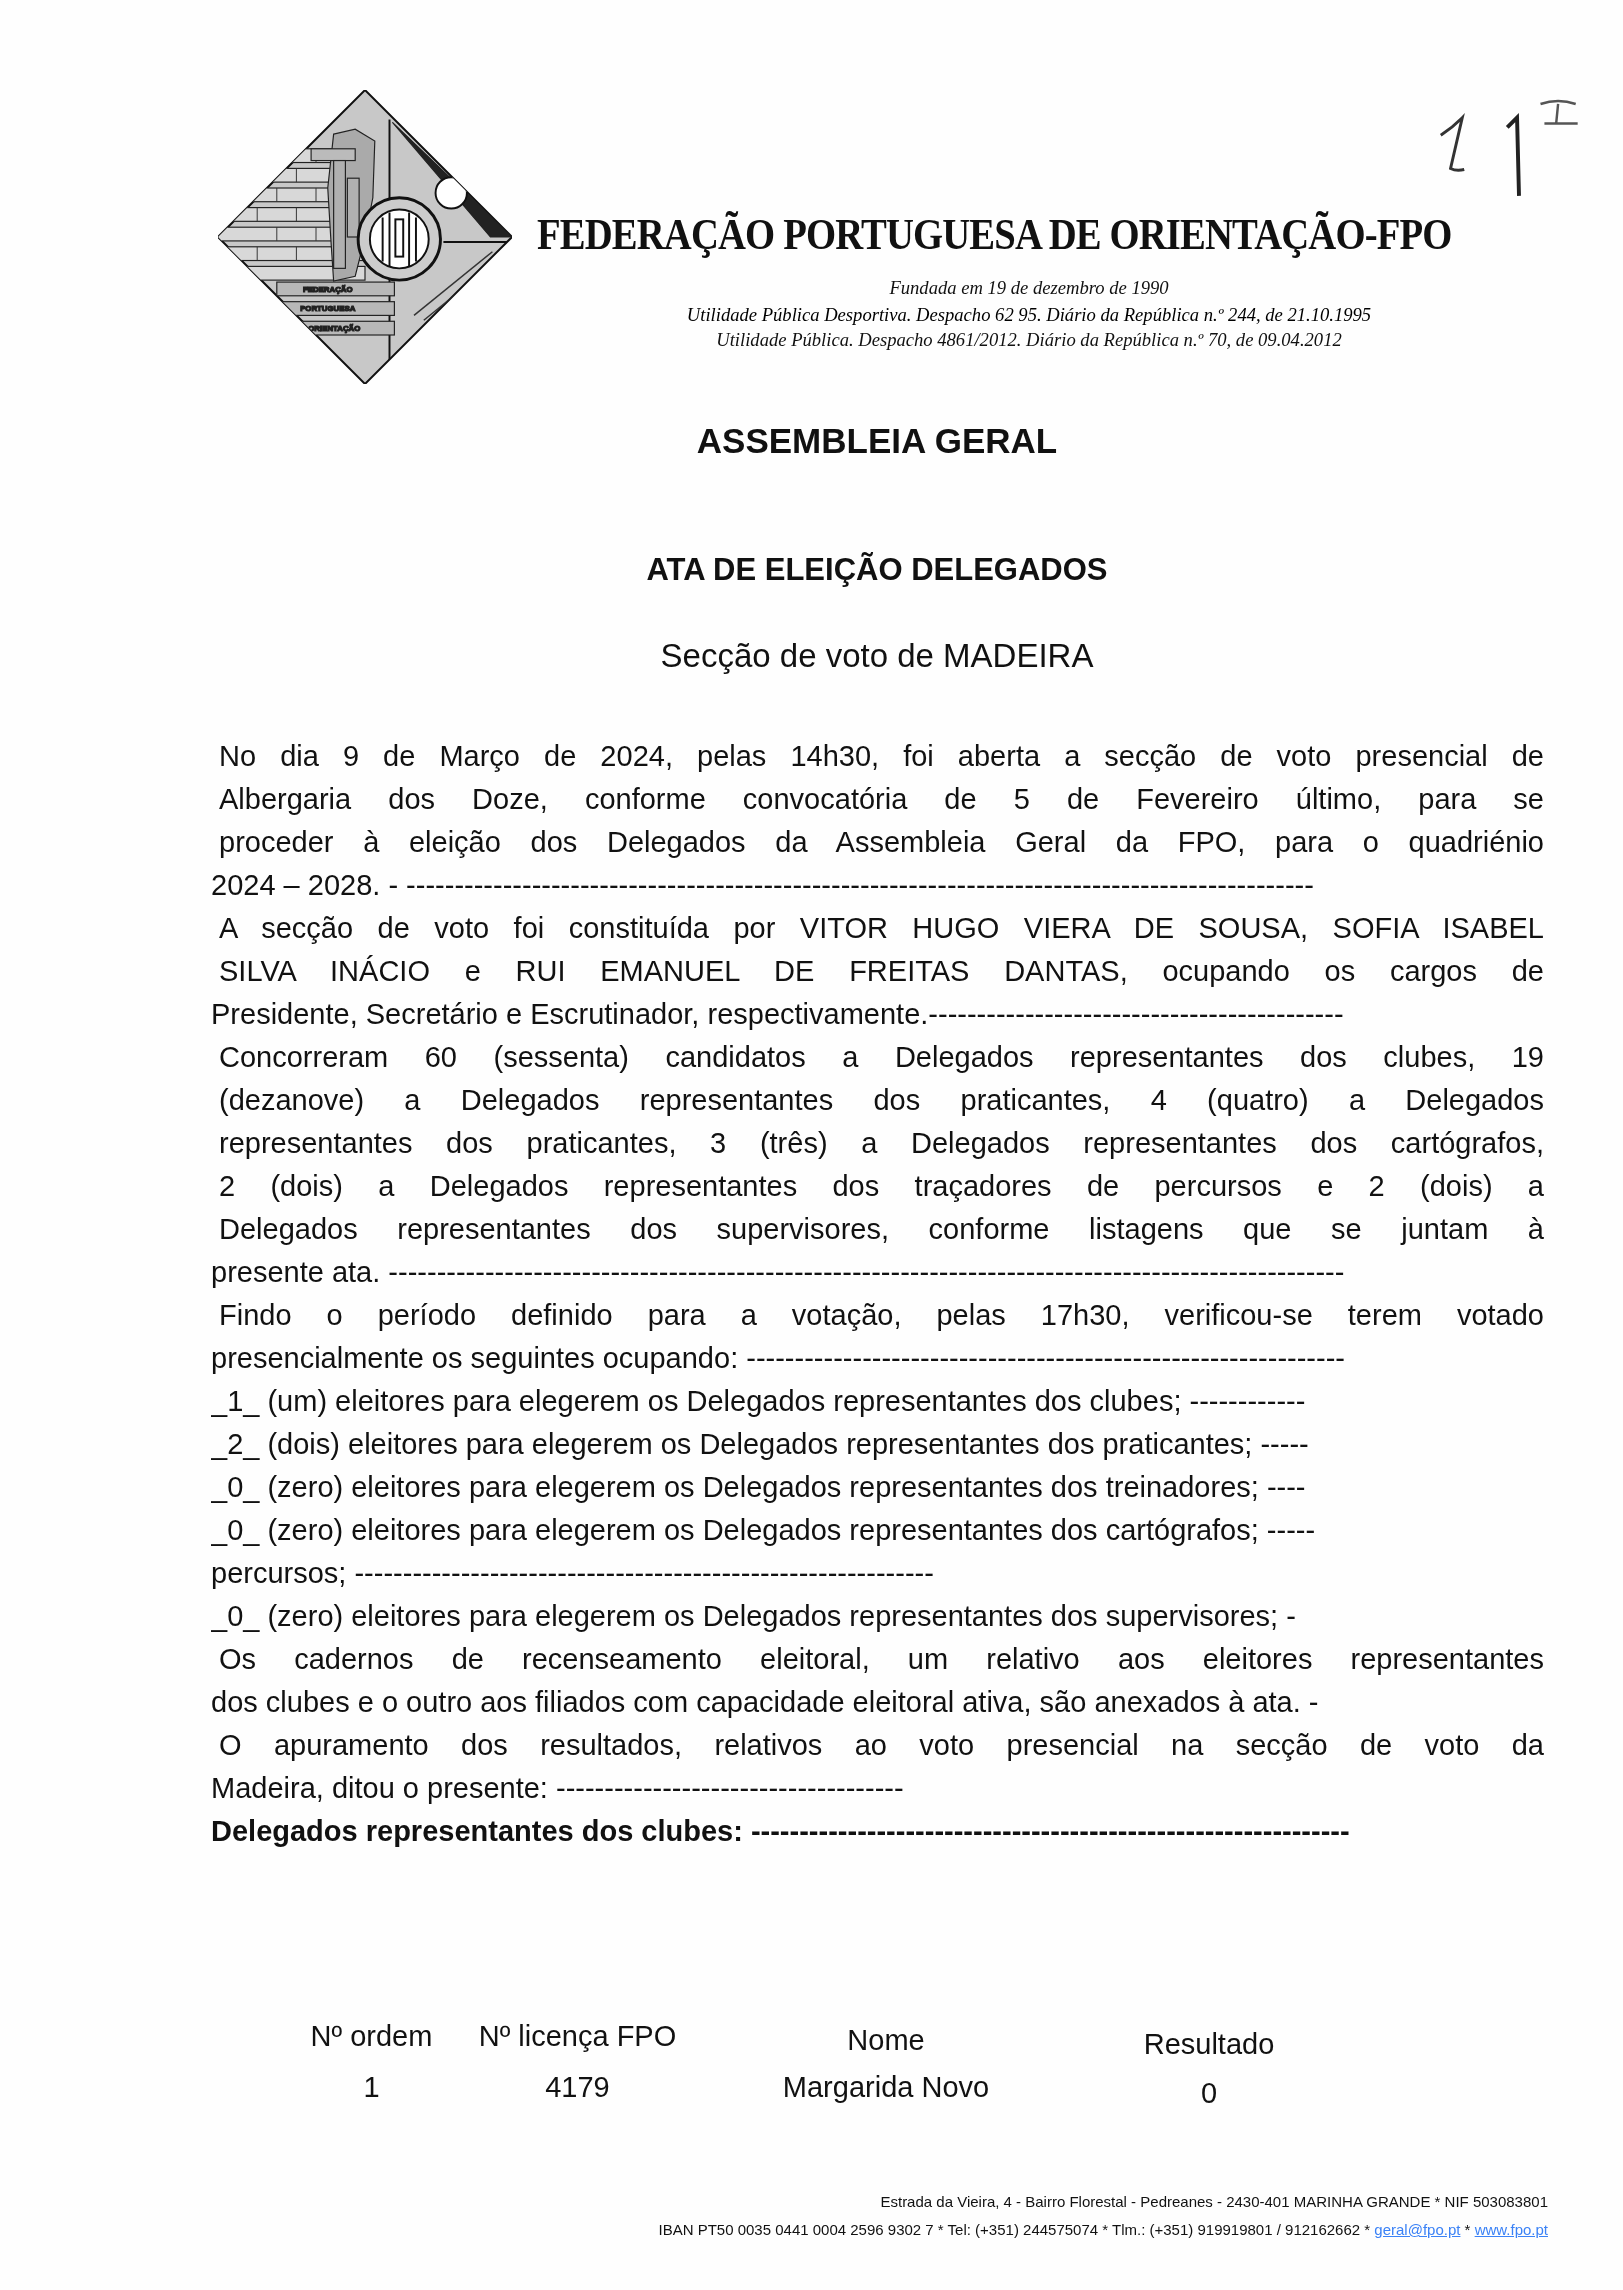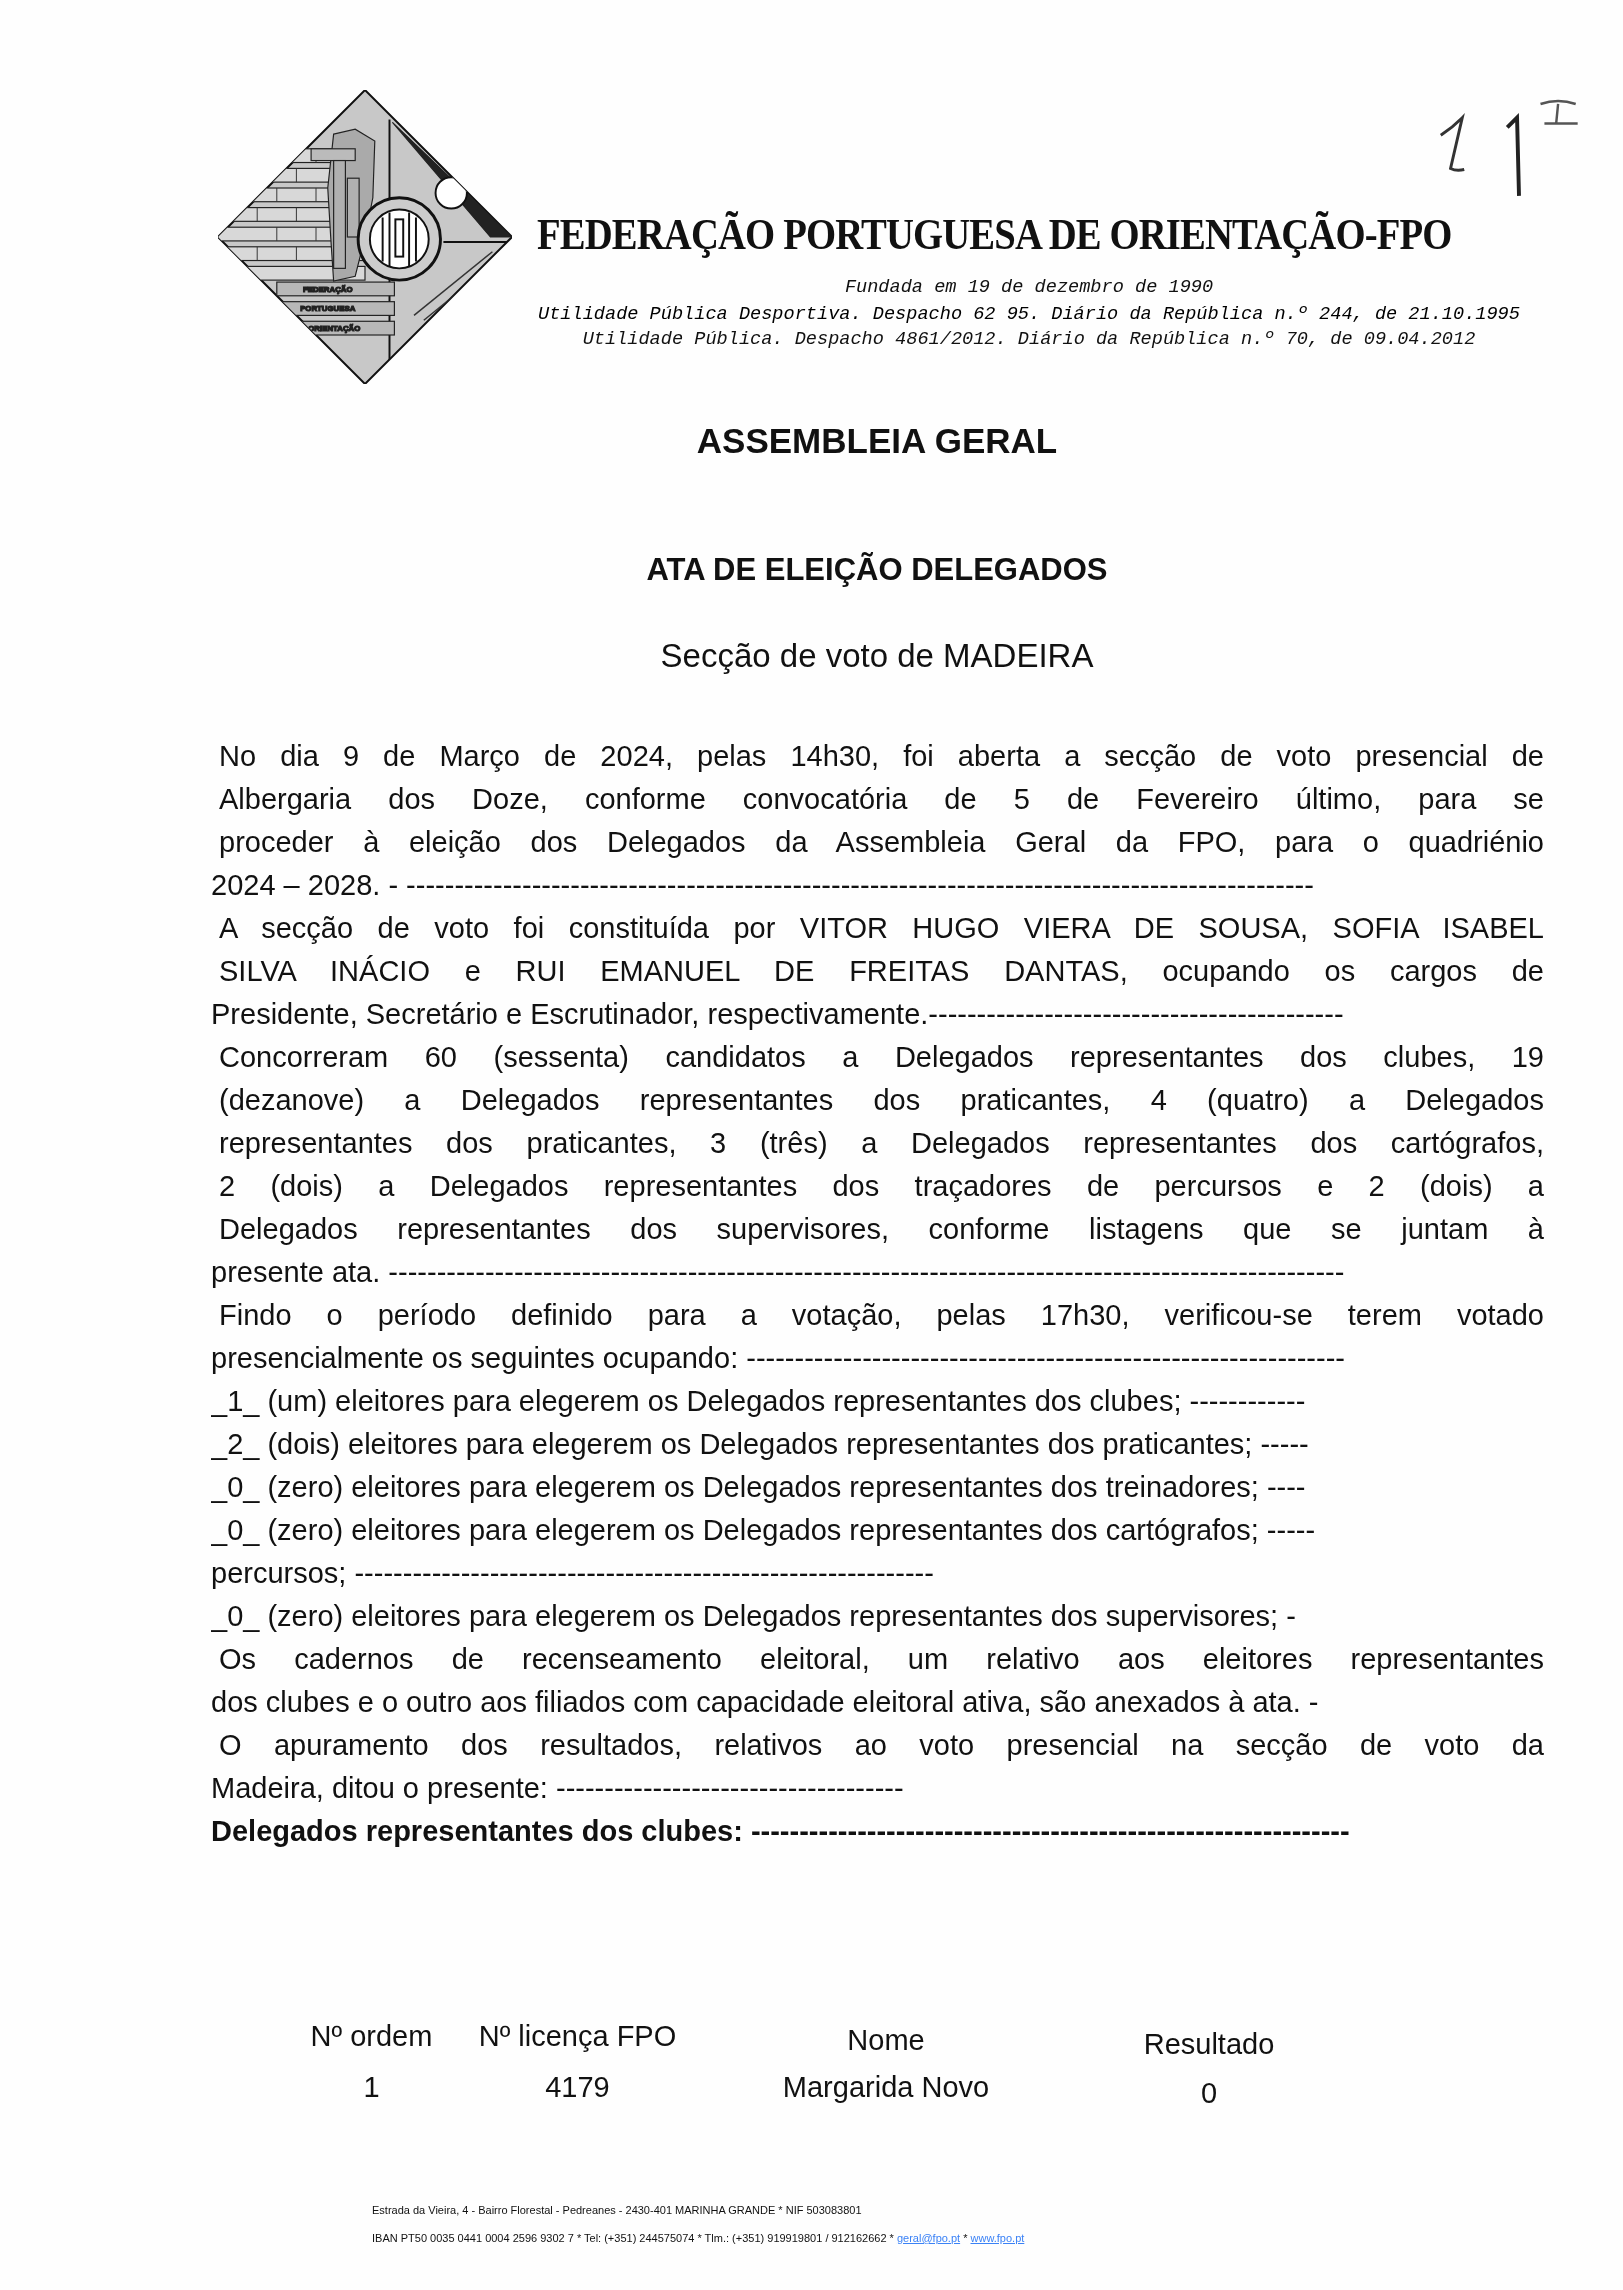--- a/index.html
+++ b/index.html
@@ -9,21 +9,21 @@
     .logo { position: absolute; left: 218px; top: 90px; width: 294px; height: 294px; }
     .handwritten { position: absolute; left: 1431px; top: 98px; width: 176px; height: 98px; }
 
     .org-title {
       position: absolute; left: 537px; top: 208px; width: 990px;
       font-family: "Liberation Serif", serif; font-weight: bold; font-size: 45px;
       letter-spacing: -1px; transform: scaleX(0.86); transform-origin: left top; white-space: nowrap;
     }
     .org-sub {
       position: absolute; left: 529px; width: 1000px; text-align: center;
-      font-family: Liberation Mono, monospace; font-style: italic; font-size: 18.6px;
+      font-family: Liberation Serif, serif; font-style: italic; font-size: 18.6px;
       white-space: nowrap;
     }
     .org-sub.l1 { top: 277px; }
     .org-sub.l2 { top: 304px; color: #000000; }
     .org-sub.l3 { top: 329px; }
 
     .h-assembleia {
       position: absolute; left: 0; width: 1754px; top: 421px; text-align: center;
       font-family: "Liberation Sans", sans-serif; font-weight: bold; font-size: 35px;
     }
@@ -52,22 +52,22 @@
     .results-table .row { display: flex; height: 45px; align-items: center; }
     .results-table .c1 { width: 167px; text-align: center; }
     .results-table .c2 { width: 245px; text-align: center; }
     .results-table .c3 { width: 372px; text-align: center; }
     .results-table .c4 { width: 274px; text-align: center; }
     .results-table .hdr { position: relative; top: 0; }
     .results-table .hdr .c3 { padding-top: 7.8px; }
     .results-table .hdr .c4 { padding-top: 15.7px; }
 
     .footer {
-      position: absolute; left: 372px; width: 1176px; text-align: left;
-      font-family: "Liberation Sans", sans-serif; font-size: 11px; white-space: nowrap; margin-top: 11px;
+      position: absolute; left: 372px; width: 1176px; text-align: right;
+      font-family: "Liberation Sans", sans-serif; font-size: 15px; white-space: nowrap;
     }
     .footer.l1 { top: 2193px; }
     .footer.l2 { top: 2221px; }
     .footer a { color: #3b82f6; text-decoration: underline; }
   </style>
 </head>
 <body>
 
 <div class="page">
 

